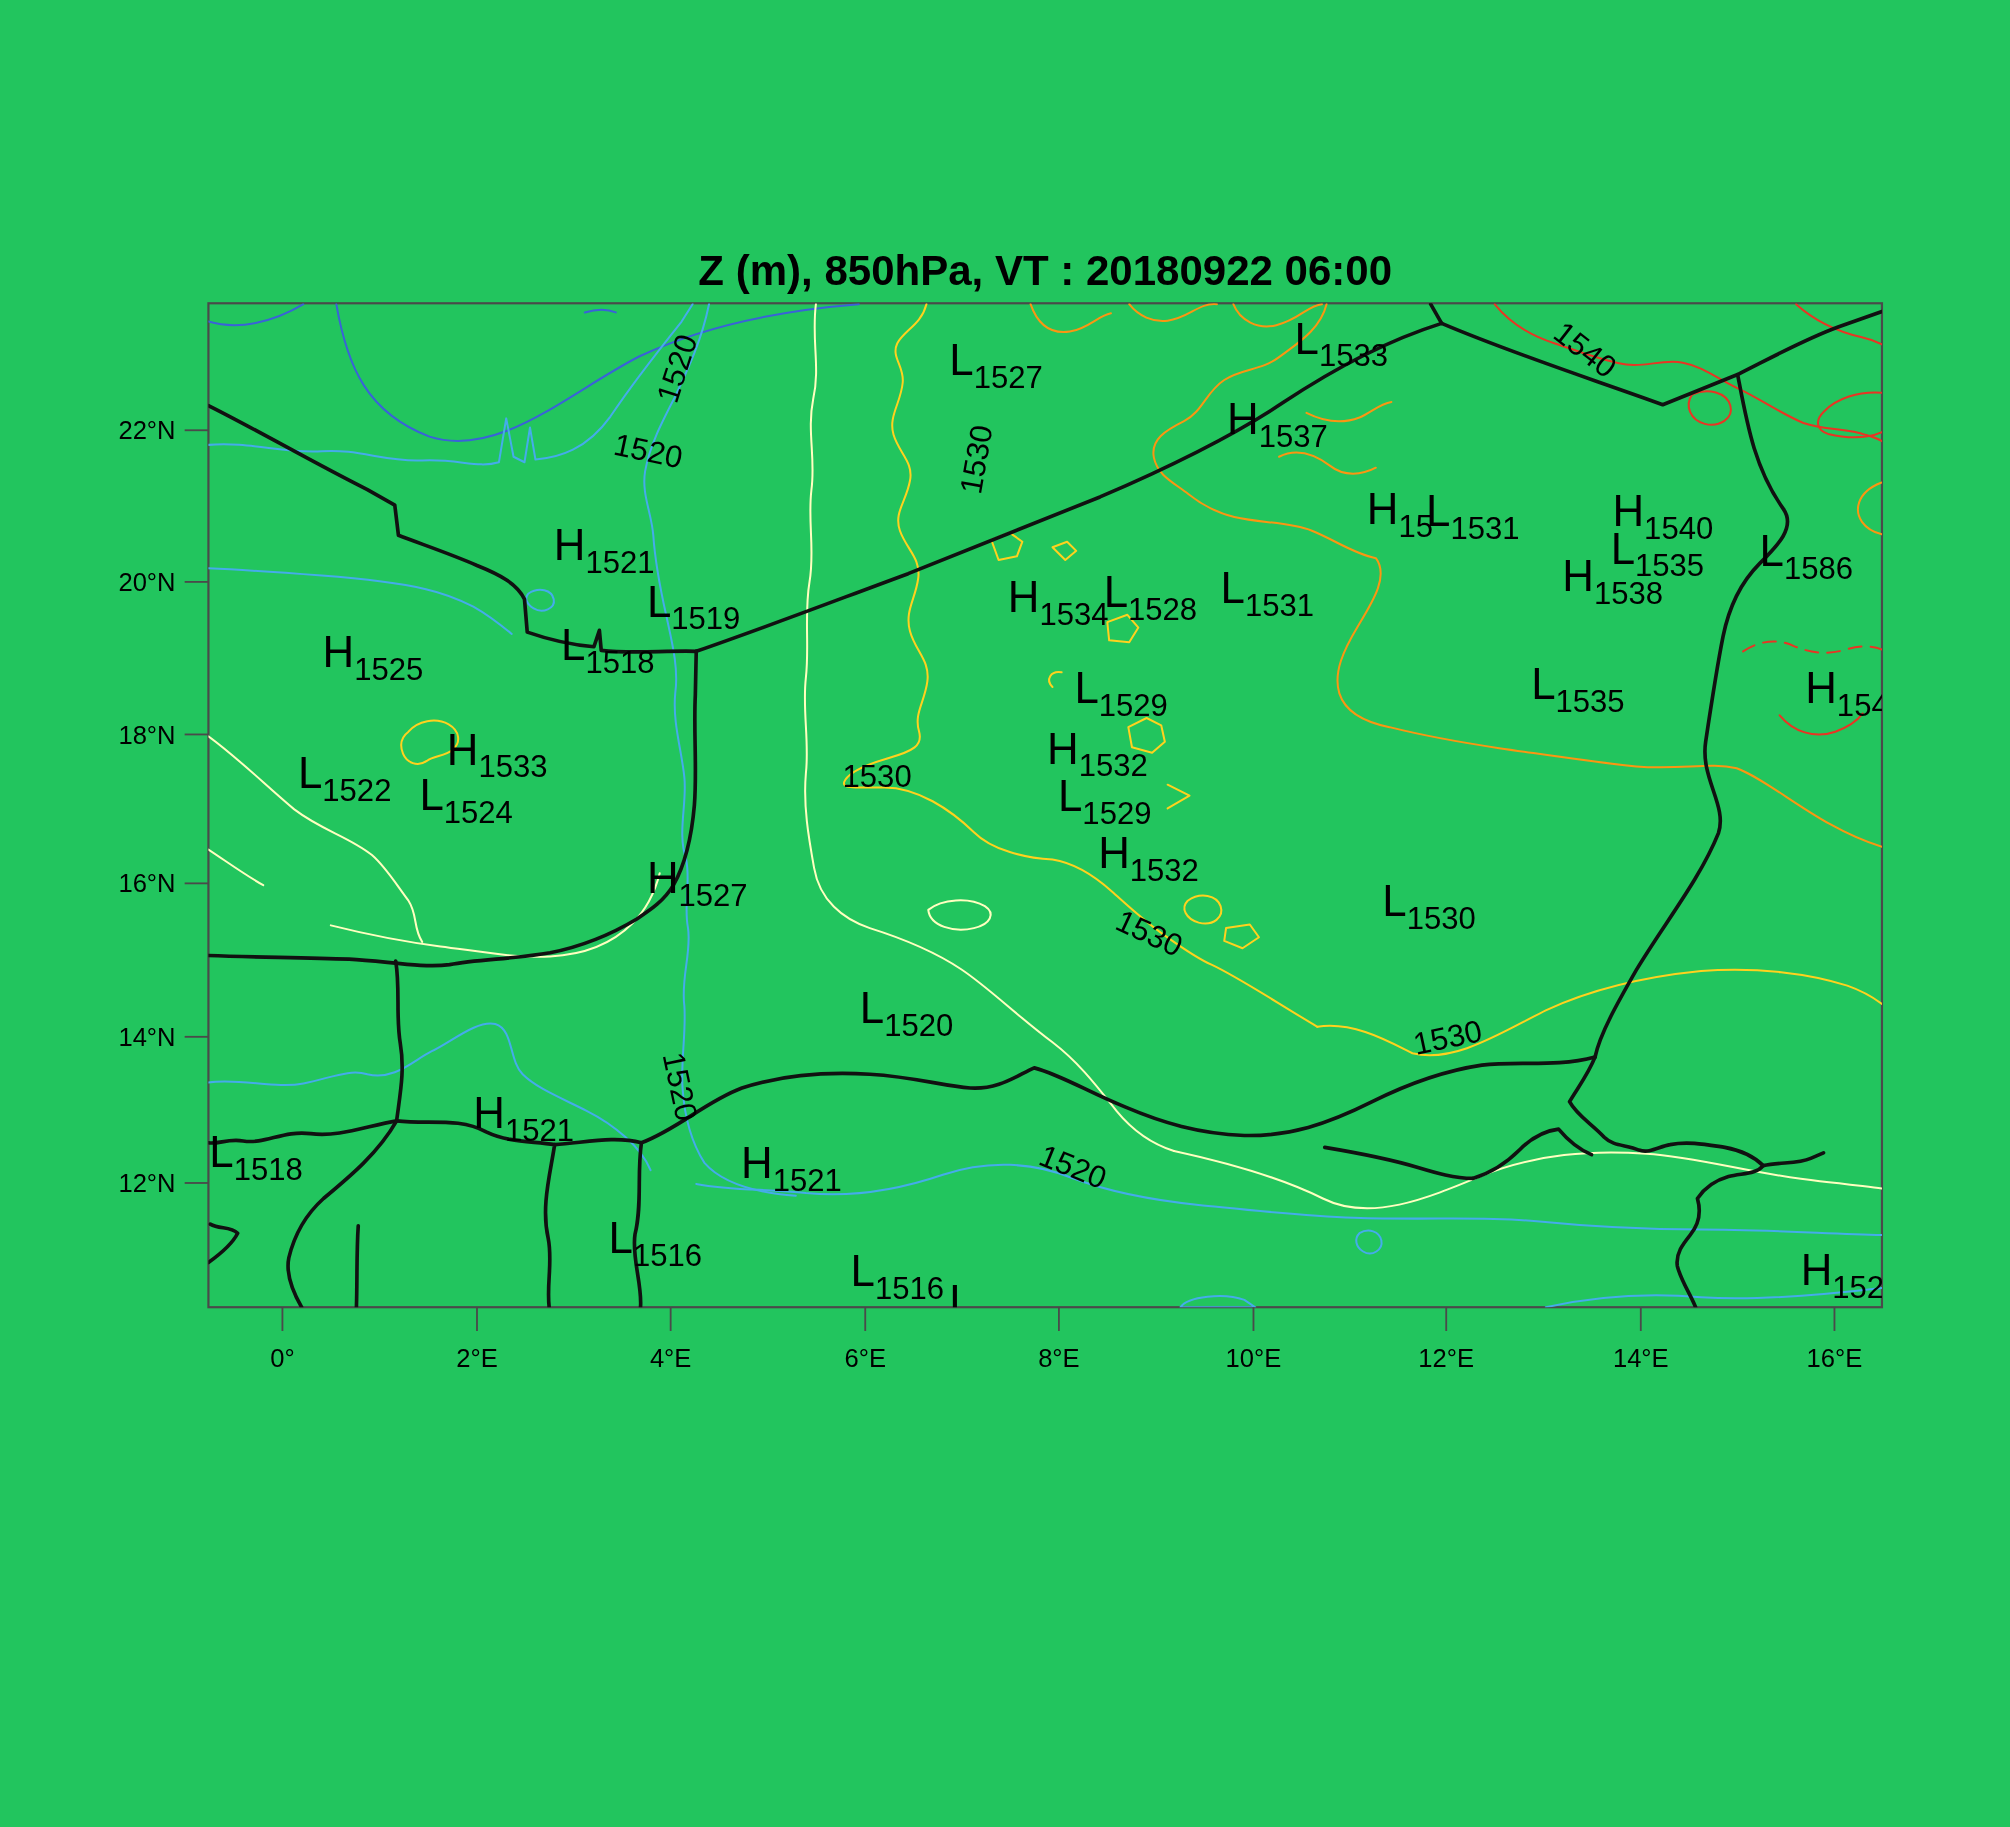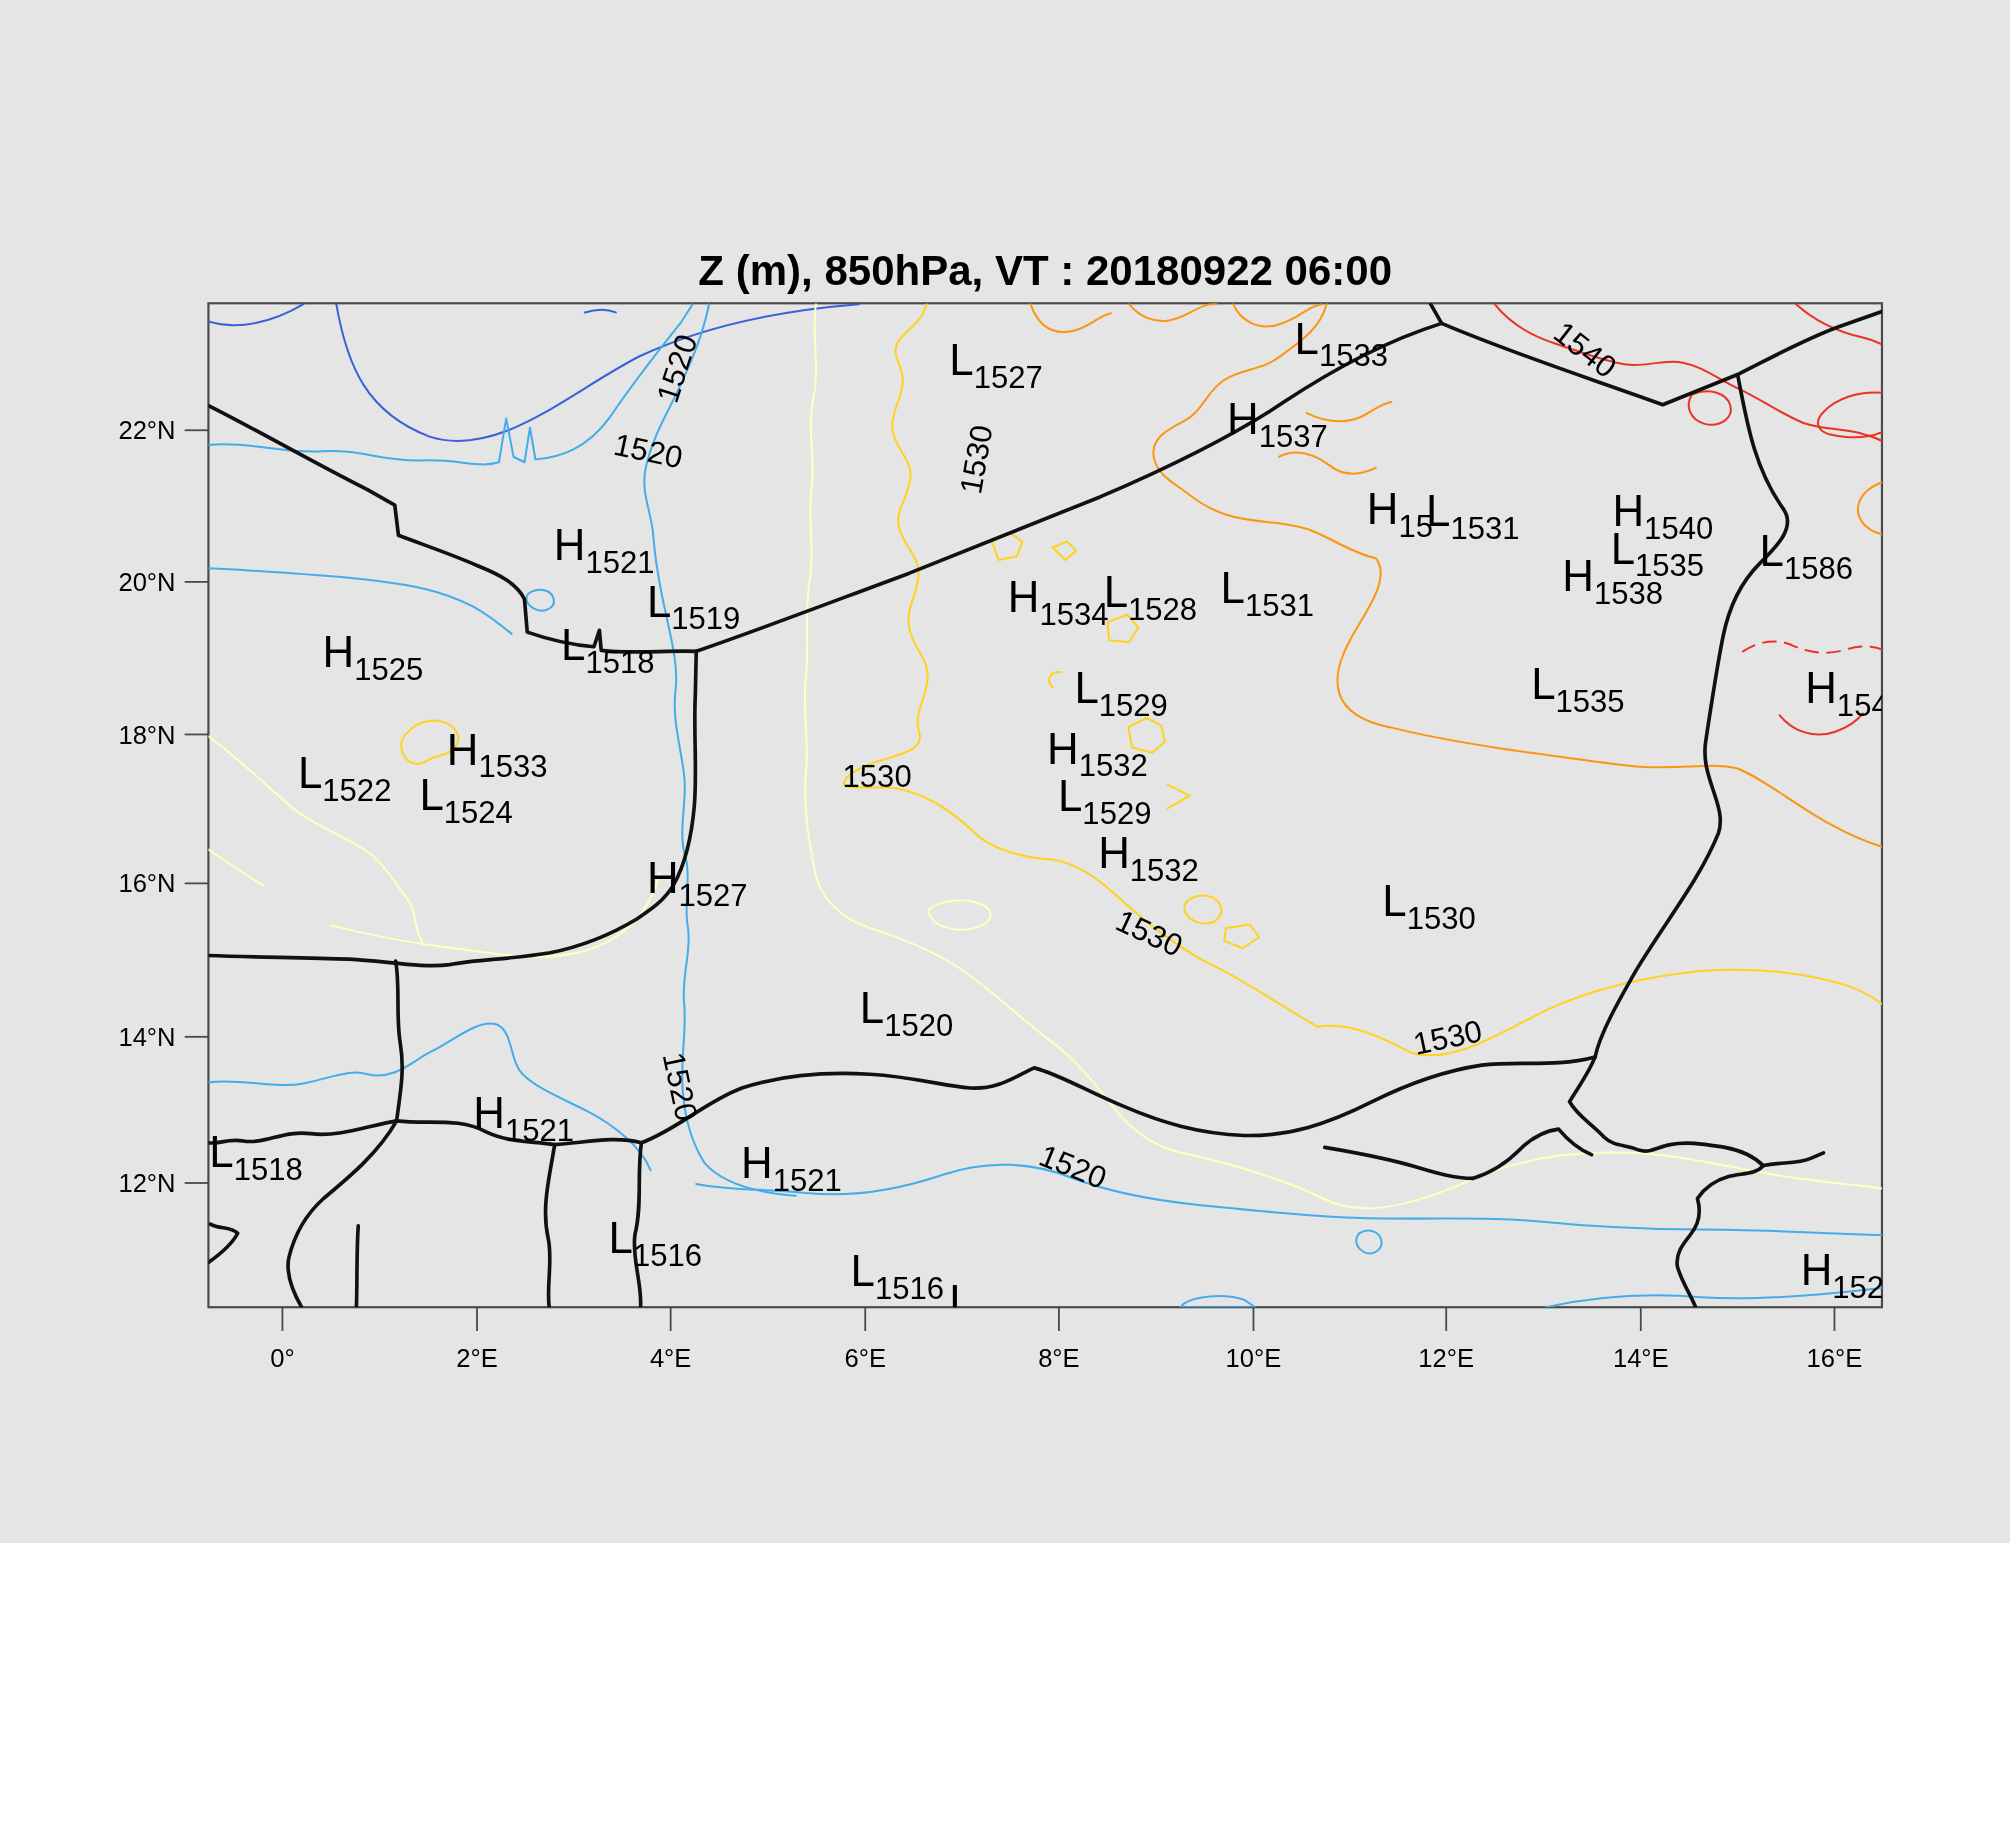--- a/index.html
+++ b/index.html
@@ -1,16 +1,16 @@
 <!DOCTYPE html>
 <html style="font-size:14.6px"><head>
 <meta charset="utf-8">
 <style>
   html,body{margin:0;padding:0;background:#ffffff;}
-  #page{position:relative;width:2010px;height:1543px;background:#e5e5e5;overflow:hidden;}
+  #page{position:relative;width:2010px;height:1827px;background:#22c55e;overflow:hidden;}
   svg{position:absolute;left:0;top:0;}
   text{font-family:"Liberation Sans",sans-serif;fill:#000;}
   .title{font-size:46px;font-weight:bold;}
   .ticklabel{font-size:28px;}
   .marker tspan.mletter{font-size:48px;}
   .marker tspan.mval{font-size:34px;}
   .clabel{font-size:34px;}
 </style>
 </head>
 <body>

